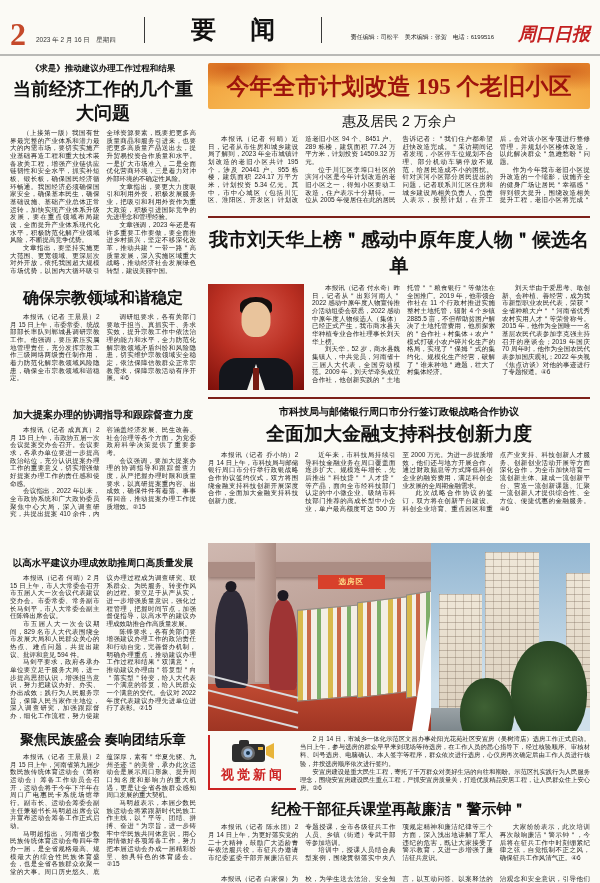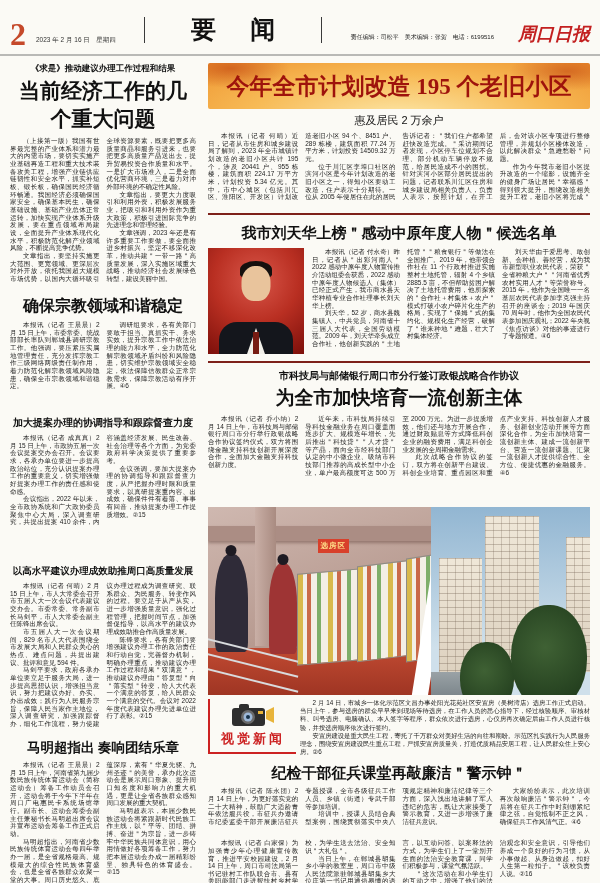--- a/index.html
+++ b/index.html
@@ -29,21 +29,21 @@
   .cols2{column-count:2;} .cols3{column-count:3;} .cols4{column-count:4;}
   article{margin-bottom:9px;}
   .maroon{height:2px;background:#7d211a;margin:5px 0 6px 0;}
   
   .banner{height:46px;display:flex;align-items:center;justify-content:center;border-radius:2px;
     background:
       radial-gradient(ellipse 90px 30px at 6% 12%, rgba(186,55,10,.55), transparent 65%),
       radial-gradient(ellipse 90px 30px at 94% 18%, rgba(186,55,10,.5), transparent 65%),
       radial-gradient(ellipse at 50% 115%, #fce5a4 0%, #f7ba55 55%, #ee9430 100%);}
   .banner h1{font-size:23px;font-weight:800;color:#9e130c;}
-  .subhead{margin:4px 0 0 0;text-align:center;font-size:11px;color:#111;}
+  .subhead{margin:4px 0 0 0;text-align:center;font-size:14px;color:#111;}
   
   .liu-row{display:flex;gap:8px;margin-top:5px;}
   .portrait{position:relative;width:96px;height:106px;flex:none;overflow:hidden;
     background:radial-gradient(circle at 50% 30%, #d9574a 0%, #b92f22 48%, #7c0f0a 100%);}
   .hair{position:absolute;left:50%;top:12%;transform:translateX(-50%);width:32px;height:17px;background:#15100e;border-radius:50% 50% 20% 20%;}
   .face{position:absolute;left:50%;top:17%;transform:translateX(-50%);width:29px;height:35px;background:#e9c49c;border-radius:46% 46% 42% 42%;}
   .suit{position:absolute;left:50%;bottom:-6px;transform:translateX(-50%);width:74px;height:38px;background:#14161c;border-radius:18px 18px 0 0;}
   .shirt{position:absolute;left:50%;bottom:0;transform:translateX(-50%);width:18px;height:26px;background:#f2f0ea;clip-path:polygon(50% 0,100% 100%,0 100%);}
   .tie{position:absolute;left:50%;bottom:0;transform:translateX(-50%);width:6px;height:22px;background:#771c13;}
   .vcap{position:absolute;left:3px;bottom:2px;writing-mode:vertical-rl;font-size:6px;color:#2a0c08;letter-spacing:1px;}
@@ -51,21 +51,21 @@
   .bigphoto{position:relative;height:188px;margin:6px 0 0 0;overflow:hidden;background:#fff;}
   .ph-left{position:absolute;left:0;top:0;width:61%;height:100%;background:linear-gradient(160deg,#cfb8b0 0%,#b89b91 55%,#a2837a 100%);}
   .beam{position:absolute;left:0;top:10%;width:100%;height:8%;background:#ab8d84;box-shadow:0 2px 3px rgba(90,60,50,.45);}
   .pillar{position:absolute;left:20%;top:0;width:9%;height:74%;background:linear-gradient(90deg,#c9afa6,#a98b81);}
   .floor{position:absolute;bottom:0;left:0;width:100%;height:25%;background:linear-gradient(#c04a32,#9f3523);}
   .board{position:absolute;border:1px solid #8f8c84;background:
       repeating-linear-gradient(90deg,#d8b94c 0 5px,#f3efe6 5px 9px,#c96a4a 9px 13px,#f3efe6 13px 19px,#7fae6a 19px 23px,#f3efe6 23px 30px);}
   .bd1{left:38%;top:34%;width:27%;height:48%;transform:skewY(-5deg);}
   .bd2{left:64%;top:30%;width:22%;height:50%;transform:skewY(-7deg);}
   .bd3{left:85%;top:26%;width:13%;height:54%;transform:skewY(-9deg);}
-  .sign{position:absolute;left:47%;top:17%;background:#d8402b;color:#ffe08a;font-size:7.5px;font-weight:700;padding:2px 3px;letter-spacing:1px;}
+  .sign{position:absolute;left:47%;top:17%;background:#d8402b;color:#ffe08a;font-size:7.5px;font-weight:700;padding:2px 21px;letter-spacing:1px;}
   .person{position:absolute;border-radius:45% 45% 10% 10%;}
   .pe1{left:3%;top:25%;width:14%;height:52%;background:#2f2b38;}
   .pe2{left:26%;top:30%;width:12%;height:48%;background:#9e3434;}
   .phead{position:absolute;top:-9px;left:50%;transform:translateX(-50%);width:11px;height:11px;border-radius:50%;background:#1d1a22;}
   .rail{position:absolute;left:-2%;width:42%;height:2px;background:#d9dbdd;transform-origin:left center;}
   .r1{bottom:30%;transform:rotate(14deg);} .r2{bottom:22%;transform:rotate(14deg);} .r3{bottom:14%;transform:rotate(14deg);}
   .ph-divider{position:absolute;left:57%;top:-12%;width:16px;height:130%;background:#ffffff;transform:rotate(9deg);}
   .ph-right{position:absolute;right:0;top:0;width:41.5%;height:100%;background:linear-gradient(#92b6d2,#cfe0eb 75%);}
   .bldg{position:absolute;background:
       repeating-linear-gradient(to bottom,rgba(115,98,82,.35) 0 1px,transparent 1px 7px),
@@ -107,21 +107,21 @@
     </div>
   </header>
   <div class="hrule"></div>
 
   <main class="content">
 
     <aside class="leftcol">
 
       <article>
         <p class="kicker">《求是》推动建议办理工作过程和结果</p>
-        <h2 style="font-size:21px;">当前经济工作的几个重大问题</h2>
+        <h2 style="font-size:18px;">当前经济工作的几个重大问题</h2>
         <div class="abody cols2" style="height:150px;">
           <p>（上接第一版）我国有世界最完整的产业体系和潜力最大的内需市场，要切实实施产业基础再造工程和重大技术装备攻关工程，增强产业链供应链韧性和安全水平，抓实补短板、锻长板，确保国民经济循环畅通。我国经济必须确保国家安全，确保基本民生，确保基础设施、基础产业总体正常运转，加快实现产业体系升级发展，要在重点领域布局建设，全面提升产业体系现代化水平，积极防范化解产业领域风险，不断提高竞争优势。</p>
           <p>文章指出，要坚持实施更大范围、更宽领域、更深层次对外开放，依托我国超大规模市场优势，以国内大循环吸引全球资源要素，既要把更多高质量商品和服务引进来，也要把更多高质量产品送出去，提升贸易投资合作质量和水平。一是扩大市场准入，二是全面优化营商环境，三是着力对冲外部环境的不确定性风险。</p>
           <p>文章指出，要更大力度吸引和利用外资，积极发展服务业，把吸引和利用外资作为重大政策，积极引进国际竞争的先进理念和管理经验。</p>
           <p>文章强调，2023 年还是有许多重要工作要做，要全面推进乡村振兴，坚定不移深化改革，推动共建＂一带一路＂高质量发展，深入实施区域重大战略，推动经济社会发展绿色转型，建设美丽中国。</p>
         </div>
       </article>
 
       <article>
         <h2 style="font-size:16px;">确保宗教领域和谐稳定</h2>
@@ -144,21 +144,21 @@
         <h2 style="font-size:9.5px;">以高水平建议办理成效助推周口高质量发展</h2>
         <div class="abody cols2" style="height:148px;">
           <p>本报讯（记者 何晴）2 月 15 日上午，市人大常委会召开市五届人大一次会议代表建议交办会。市委常委、常务副市长马剑平，市人大常委会副主任陈锋出席会议。</p>
           <p>市五届人大一次会议期间，829 名市人大代表围绕全市发展大局和人民群众关心的热点、难点问题，共提出建议、批评和意见 594 件。</p>
           <p>马剑平要求，政府各承办单位要立足于服务大局，进一步提高思想认识，增强担当意识，努力把建议办好、办实、办出成效；践行为人民服务宗旨，保障人民当家作主地位，深入调查研究，加强跟踪督办，细化工作流程，努力使建议办理过程成为调查研究、联系群众、为民服务、转变作风的过程。要立足于从严从实，进一步增强质量意识，强化过程管理，把握时间节点，加强督促指导，以高水平的建议办理成效助推合作高质量发展。</p>
           <p>陈锋要求，各有关部门要增强建议办理工作的政治责任和行动自觉，完善督办机制，明确办理重点，推动建议办理工作过程和结果＂双满意＂，推动建议办理由＂答复型＂向＂落实型＂转变，给人大代表一个满意的答复，给人民群众一个满意的交代。会议对 2022 年度代表建议办理先进单位进行了表彰。②15</p>
         </div>
       </article>
 
       <article style="margin-bottom:0;">
-        <h2 style="font-size:13.5px;">马明超指出 奏响团结乐章</h2>
+        <h2 style="font-size:13.5px;">聚焦民族盛会 奏响团结乐章</h2>
         <div class="abody cols2" style="height:126px;">
           <p>本报讯（记者 王晨晨）2 月 15 日上午，河南省第九届少数民族传统体育运动会（简称运动会）筹备工作动员会召开，运动会将于今年下半年在周口广电惠民卡系统场馆举行。副市长、运动会筹委会副主任兼秘书长马明超出席会议并宣布运动会筹备工作正式启动。</p>
           <p>马明超指出，河南省少数民族传统体育运动会每四年举办一届，是全省规格最高、规模最大的综合性民族体育盛会，也是全省各族群众欢聚一堂的大事。周口历史悠久、底蕴深厚，素有＂华夏先驱、九州圣迹＂的美誉，承办此次运动会是展示周口形象、提升周口知名度和影响力的重大机遇，更是让全省各族群众感知周口发展的重大契机。</p>
           <p>马明超表示，本届少数民族运动会将紧跟新时代民族工作主线，以＂平等、团结、拼搏、奋进＂为宗旨，进一步铸牢中华民族共同体意识，用心用情做好各项筹备工作，努力把本届运动会办成一届精彩纷呈、独具特色的体育盛会。②15</p>
         </div>
       </article>
 
     </aside>
 
     <section class="rightcol">
@@ -170,42 +170,42 @@
         <p class="subhead">惠及居民 2 万余户</p>
         <div class="abody cols4" style="height:76px;">
           <p>本报讯（记者 何晴）近日，记者从市住房和城乡建设局了解到，2023 年全市城镇计划改造的老旧小区共计 195 个，涉及 20441 户、955 栋楼，建筑面积 224.17 万平方米，计划投资 5.34 亿元。其中，市中心城区（包括川汇区、淮阳区、开发区）计划改造老旧小区 94 个、8451 户、289 栋楼，建筑面积 77.24 万平方米，计划投资 14509.32 万元。</p>
           <p>位于川汇区李埠口社区的滨河小区是今年计划改造的老旧小区之一，得知小区要动工改造，住户表示十分期待。一位从 2005 年便居住在此的居民告诉记者：＂我们住户都希望赶快改造完成。＂采访期间记者发现，小区停车位规划不合理、部分机动车辆停放不规范，给居民造成不小的困扰。针对滨河小区部分居民提出的问题，记者联系川汇区住房和城乡建设局相关负责人，负责人表示，按照计划，在开工后，会对该小区专项进行整修管理，并规划小区楼体改造，以此解决群众＂急难愁盼＂问题。</p>
           <p>作为今年我市老旧小区提升改造的一个缩影，设施齐全的健身广场让居民＂幸福感＂得到很大提升，围绕改造相关提升工程，老旧小区将完成＂幸福蝶变＂。市住建部门将根据 2023 年老旧小区改造计划清单，统筹 2023 年项目的资金手续办理工作，细化督导等，做好项目储备和资金申报争取工作，变＂成熟项目＂为＂项目落地＂，争取全面开工。②6</p>
         </div>
         <div class="maroon"></div>
       </article>
 
       <article style="margin-bottom:4px;">
-        <h2 style="font-size:15px;">我市刘天华上榜＂感动中原年度人物＂候选名单</h2>
+        <h2 style="font-size:19px;">我市刘天华上榜＂感动中原年度人物＂候选名单</h2>
         <div class="liu-row">
           <figure class="portrait" style="margin:0;">
             <div class="hair"></div>
             <div class="face"></div>
             <div class="suit"></div>
             <div class="shirt"></div>
             <div class="tie"></div>
             <figcaption class="vcap">刘天华</figcaption>
           </figure>
           <div class="abody cols3" style="height:108px;flex:1;margin-top:0;">
             <p>本报讯（记者 付永奇）昨日，记者从＂出彩河南人＂2022 感动中原年度人物宣传推介活动组委会获悉，2022 感动中原年度人物候选人（集体）已经正式产生，我市商水县天华种植专业合作社理事长刘天华上榜。</p>
             <p>刘天华，52 岁，商水县魏集镇人，中共党员，河南省十三届人大代表，全国劳动模范。2009 年，刘天华牵头成立合作社，他创新实践的＂土地托管＂＂粮食银行＂等做法在全国推广。2019 年，他带领合作社在 11 个行政村推进实施整村土地托管，辐射 4 个乡镇 2885.5 亩，不但帮助贫困户解决了土地托管费用，他所探索的＂合作社＋村集体＋农户＂模式打破小农户碎片化生产的格局，实现了＂保姆＂式的集约化、规模化生产经营，破解了＂谁来种地＂难题，壮大了村集体经济。</p>
             <p>刘天华由于爱思考、敢创新、会种植、善经营，成为我市新型职业农民代表，荣获＂全省种粮大户＂＂河南省优秀农村实用人才＂等荣誉称号。2015 年，他作为全国唯一一名基层农民代表参加李克强主持召开的座谈会；2019 年国庆 70 周年时，他作为全国农民代表参加国庆观礼；2022 年央视《焦点访谈》对他的事迹进行了专题报道。④6</p>
           </div>
         </div>
         <div class="maroon"></div>
       </article>
 
       <article style="margin-bottom:2px;">
         <p class="kicker" style="font-size:10px;">市科技局与邮储银行周口市分行签订政银战略合作协议</p>
-        <h2 style="font-size:19px;">为全市加快培育一流创新主体</h2>
+        <h2 style="font-size:19px;">全面加大金融支持科技创新力度</h2>
         <div class="abody cols4" style="height:86px;">
           <p>本报讯（记者 乔小纳）2 月 14 日上午，市科技局与邮储银行周口市分行举行政银战略合作协议签约仪式，双方将围绕金融支持科技创新开展深度合作，全面加大金融支持科技创新力度。</p>
           <p>近年来，市科技局持续引导科技金融业务在周口覆盖面逐步扩大、规模逐年增长，先后推出＂科技贷＂＂人才贷＂等产品，面向全市经科技部门认定的中小微企业、吸纳市科技部门推荐的高成长型中小企业，单户最高额度可达 500 万至 2000 万元。为进一步提质增效，他们还与地方开展合作，通过财政贴息等方式降低科创企业的融资费用，满足科创企业发展的全周期金融需求。</p>
           <p>此次战略合作协议的签订，双方将在创新平台建设、科创企业培育、重点园区和重点产业支持、科技创新人才服务、创新创业活动开展等方面深化合作，为全市加快培育一流创新主体、建成一流创新平台、营造一流创新课题、汇聚一流创新人才提供综合性、全方位、便捷优惠的金融服务。④6</p>
         </div>
       </article>
 
       <figure class="bigphoto" style="margin:6px 0 0 0;">
         <div class="ph-left">
           <div class="beam"></div>

